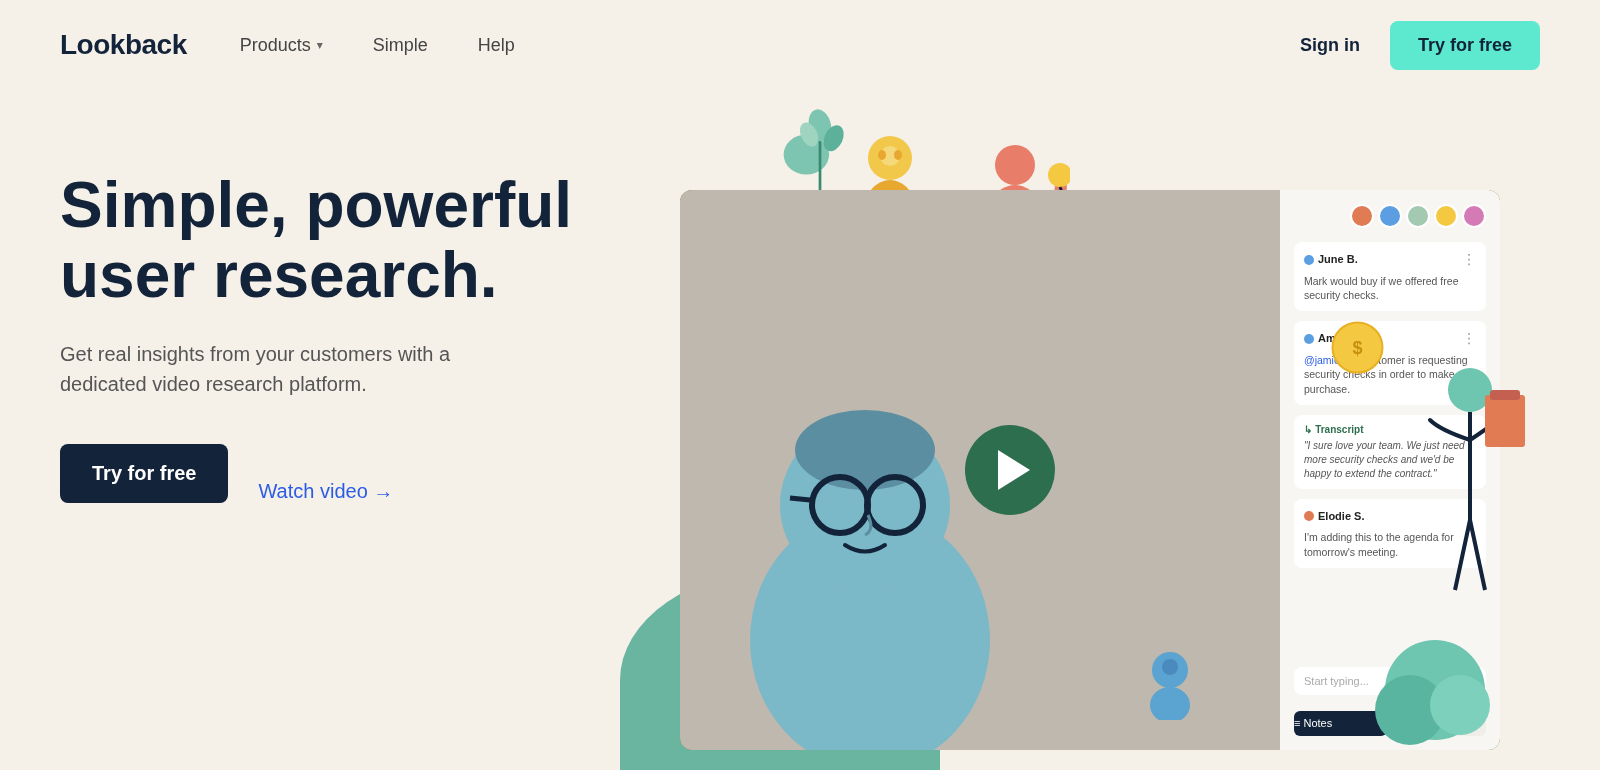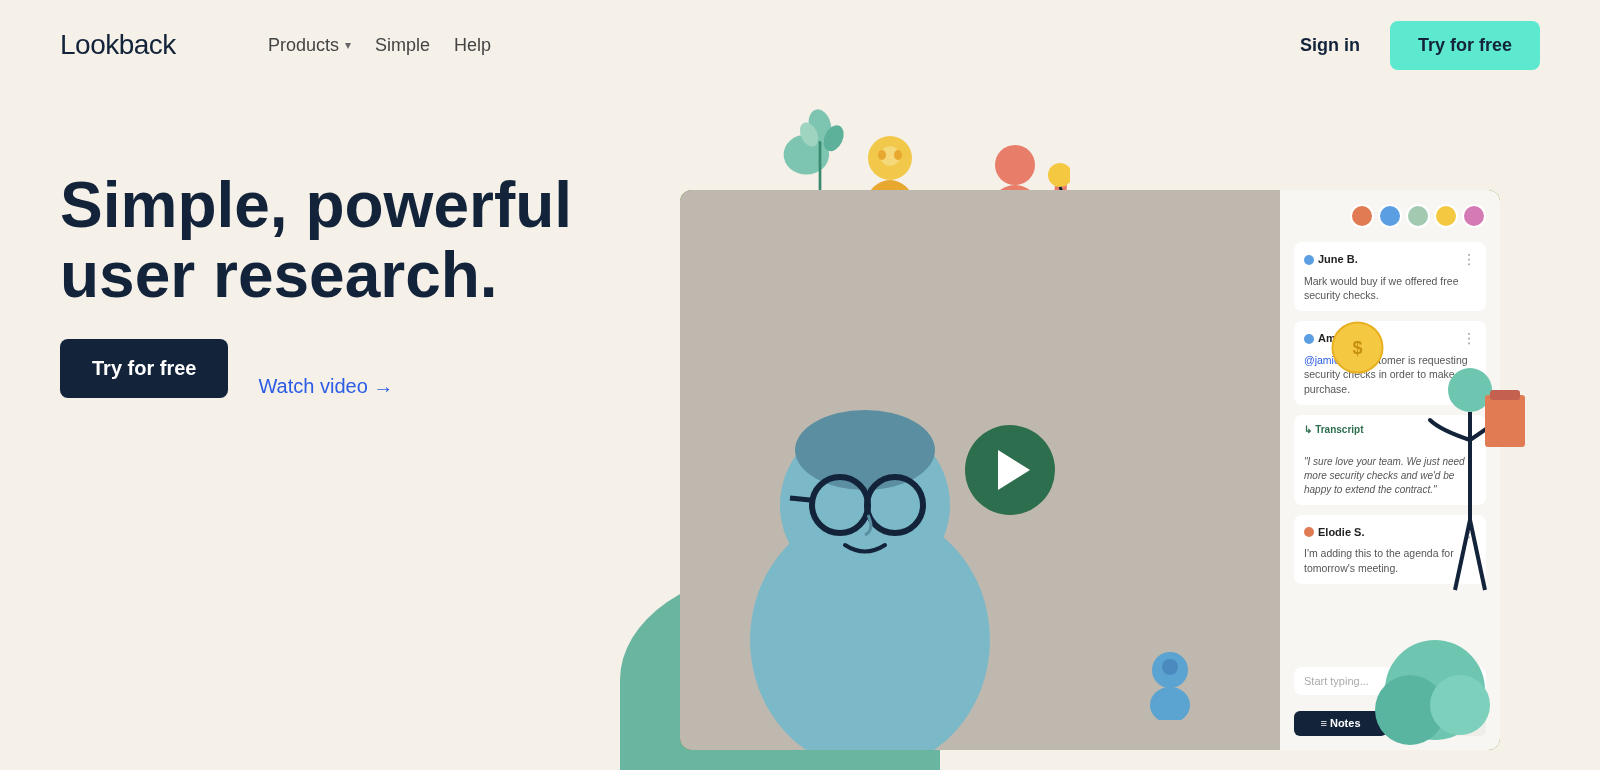--- a/index.html
+++ b/index.html
@@ -16,29 +16,29 @@
     nav {
       display: flex;
       align-items: center;
       padding: 0 60px;
       height: 90px;
       position: relative;
       z-index: 10;
     }
     .logo {
       font-size: 28px;
-      font-weight: 400;
+      font-weight: 700;
       color: #12233a;
       letter-spacing: -0.5px;
-      margin-right: 92px;
+      margin-right: 53px;
     }
     .nav-links {
       display: flex;
       align-items: flex-end;
-      gap: 24px;
+      gap: 50px;
       flex: 1;
     }
     .nav-link {
       font-size: 18px;
       color: #444;
       cursor: pointer;
       display: flex;
       align-items: center;
       gap: 6px;
     }
@@ -258,21 +258,21 @@
       color: #555;
       font-size: 10.5px;
     }
     .mention {
       color: #2b5ce6;
     }
     .transcript-label {
       font-size: 10px;
       font-weight: 700;
       color: #2d6e4e;
-      margin-bottom: 18px;
+      margin-bottom: 2px;
     }
     .transcript-text {
       color: #555;
       font-size: 10px;
       font-style: italic;
     }
 
     .typing-area {
       margin-top: auto;
       background: #fff;
@@ -284,22 +284,22 @@
     .tab-bar {
       display: flex;
       gap: 6px;
       margin-top: 6px;
     }
     .tab-btn {
       flex: 1;
       padding: 6px 0;
       border-radius: 6px;
       font-size: 11px;
-      font-weight: 700;
-      text-align: center;
+      font-weight: 400;
+      text-align: left;
       cursor: pointer;
     }
     .tab-btn.active {
       background: #12233a;
       color: #fff;
     }
     .tab-btn.inactive {
       background: #f0eee9;
       color: #666;
     }
@@ -336,20 +336,21 @@
   <div class="nav-right">
     <span class="sign-in">Sign in</span>
     <button class="try-free-btn">Try for free</button>
   </div>
 </nav>
 
 <section class="hero">
 
   <div class="hero-left">
     <h1 class="hero-title">Simple, powerful user research.</h1>
+    <p class="hero-subtitle">Get real insights from your customers with a dedicated video research platform.</p>
     <div class="hero-cta">
       <button class="try-free-dark">Try for free</button>
       <a class="watch-video">Watch video →</a>
     </div>
   </div>
 
   <div class="hero-right">
 
     <svg class="illus-plant" viewBox="0 0 80 110" xmlns="http://www.w3.org/2000/svg">
       <ellipse cx="25" cy="60" rx="25" ry="22" fill="#7dc5b0"></ellipse>

